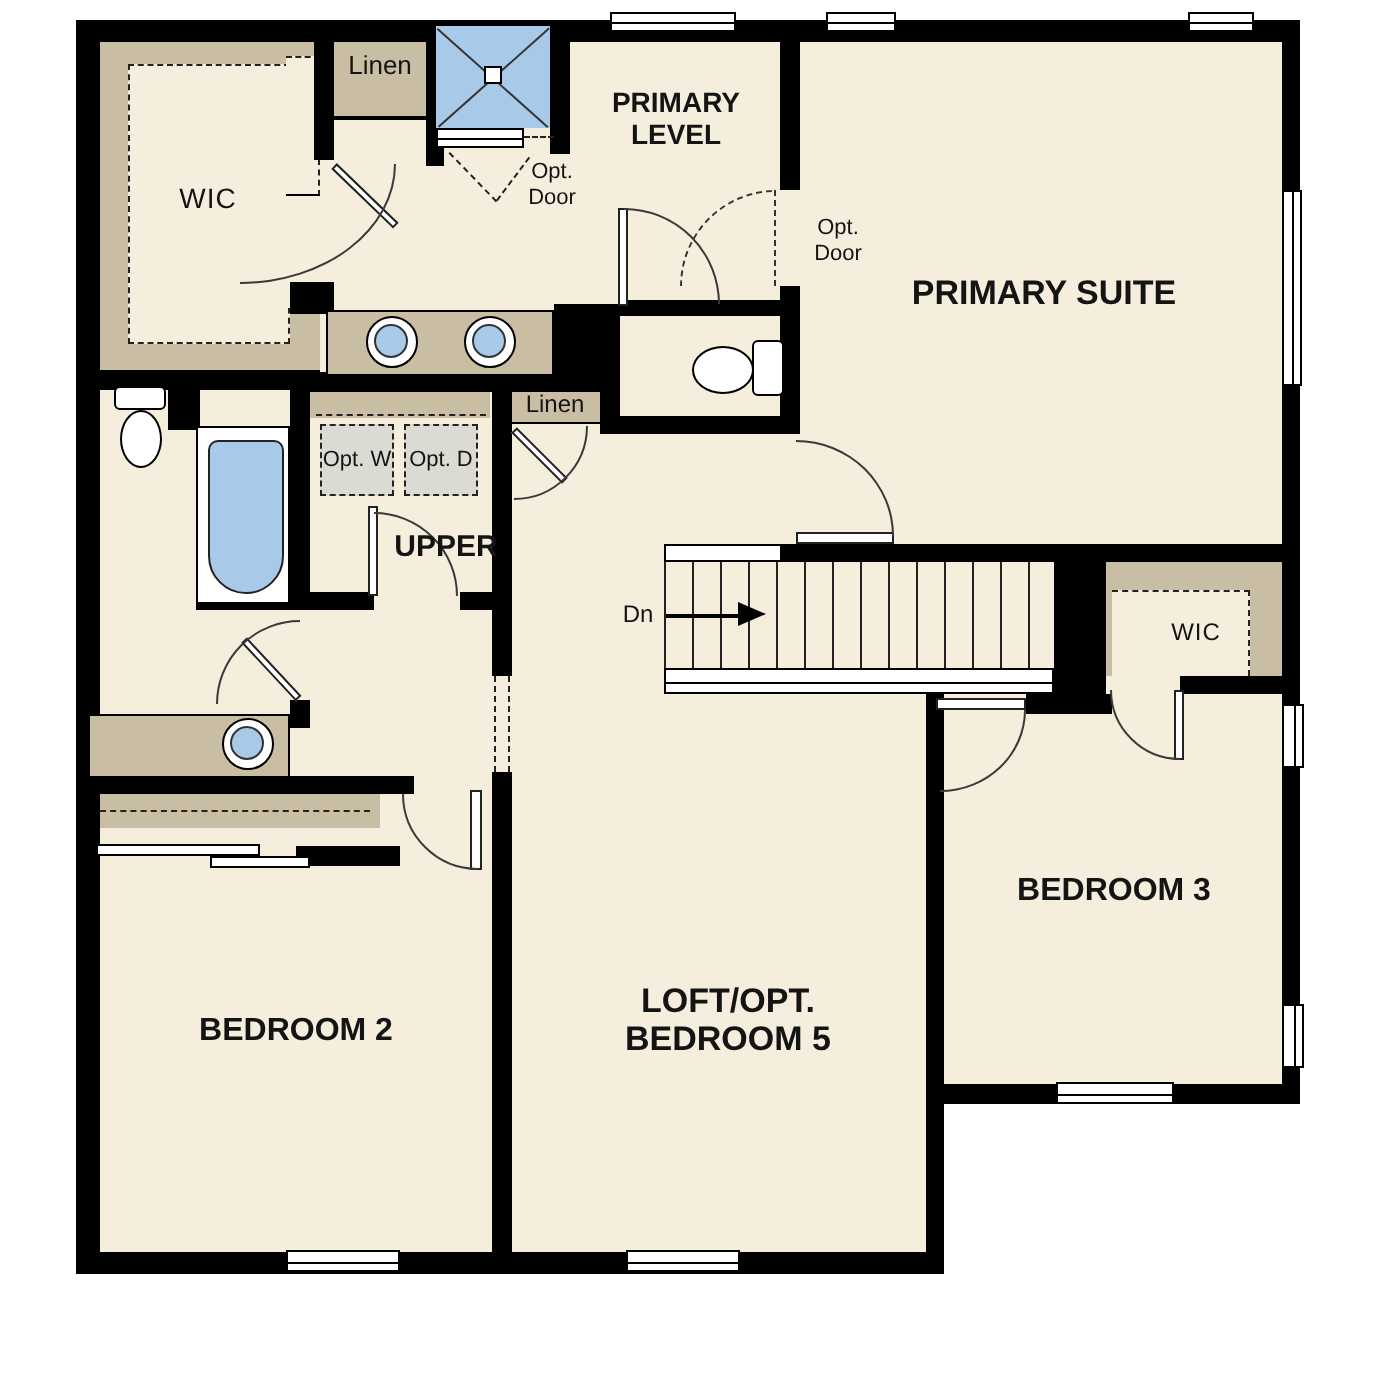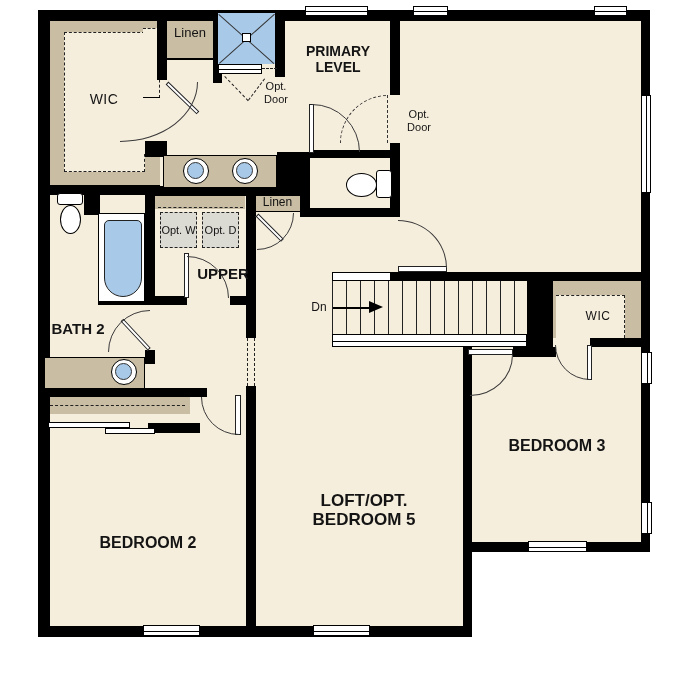--- a/index.html
+++ b/index.html
@@ -191,24 +191,24 @@
   <div class="leaf" style="left:587px;top:345px;width:5px;height:35px;"></div>
   <div class="arcbox hinge-tr" style="left:555px;top:345px;width:35px;height:35px;">
       <i></i>
     </div>
 
   <div class="lbl" style="left:74px;top:88px;width:60px;height:24px;font-size:14px;letter-spacing:0.5px;">WIC</div>
   <div class="lbl" style="left:167px;top:24px;width:46px;height:18px;font-size:13px;">Linen</div>
   <div class="lbl b" style="left:288px;top:38px;width:100px;height:44px;font-size:14px;">PRIMARY LEVEL</div>
   <div class="lbl" style="left:253px;top:77px;width:46px;height:31px;font-size:11px;">Opt. Door</div>
   <div class="lbl" style="left:398px;top:104px;width:42px;height:33px;font-size:11px;">Opt. Door</div>
+  <div class="lbl b" style="left:442px;top:122px;width:160px;height:50px;font-size:17px;">PRIMARY SUITE</div>
   <div class="lbl" style="left:255px;top:195px;width:45px;height:16px;font-size:12px;">Linen</div>
   <div class="lbl" style="left:160px;top:213px;width:37px;height:34px;font-size:11px;">Opt. W</div>
   <div class="lbl" style="left:202px;top:213px;width:37px;height:34px;font-size:11px;">Opt. D</div>
   <div class="lbl b" style="left:192px;top:263px;width:62px;height:22px;font-size:15px;">UPPER</div>
-  <div class="lbl b" style="left:48px;top:308px;width:60px;height:42px;font-size:15px;">BATH 2</div>
   <div class="lbl" style="left:306px;top:299px;width:26px;height:17px;font-size:12px;">Dn</div>
   <div class="lbl" style="left:575px;top:308px;width:46px;height:18px;font-size:12px;letter-spacing:0.5px;">WIC</div>
   <div class="lbl b" style="left:477px;top:434px;width:160px;height:24px;font-size:16px;">BEDROOM 3</div>
-  <div class="lbl b" style="left:68px;top:531px;width:160px;height:24px;font-size:16px;text-align:right;">BEDROOM 2</div>
+  <div class="lbl b" style="left:68px;top:504px;width:160px;height:24px;font-size:16px;text-align:right;">BEDROOM 2</div>
   <div class="lbl b" style="left:289px;top:484px;width:150px;height:52px;font-size:17px;">LOFT/OPT. BEDROOM 5</div>
 
 </div>
 
 </body></html>

